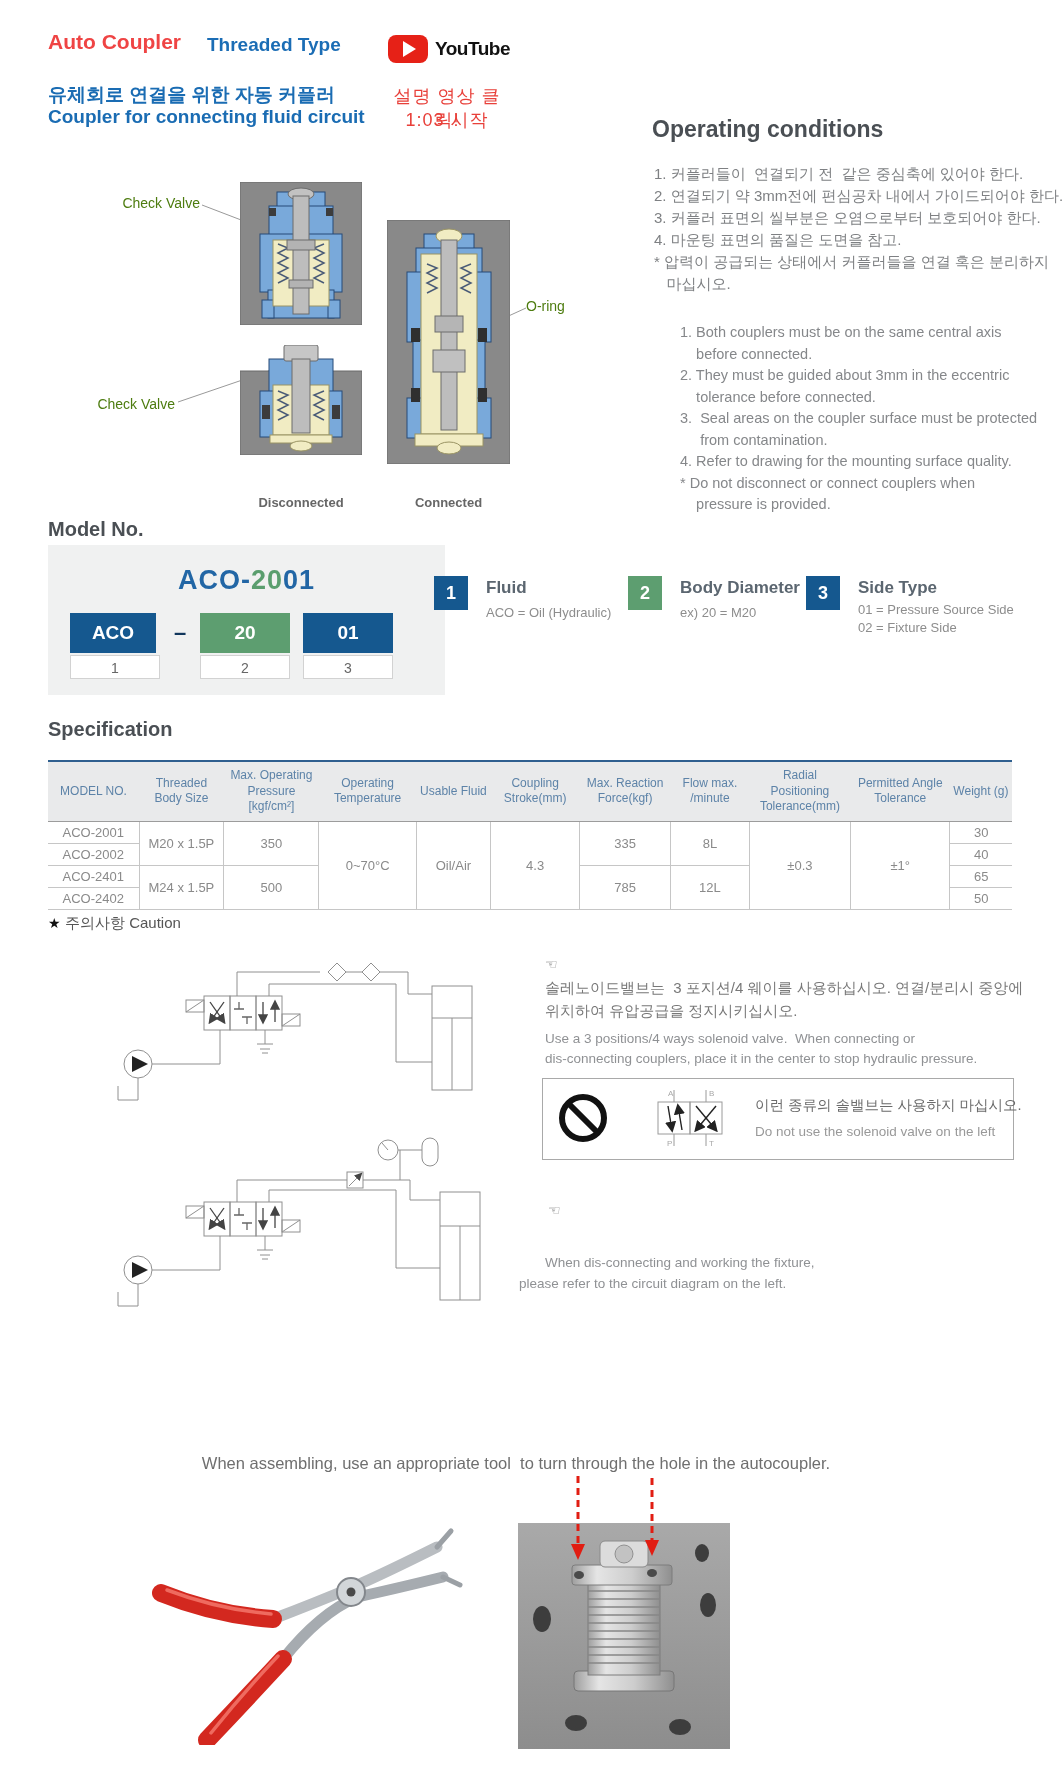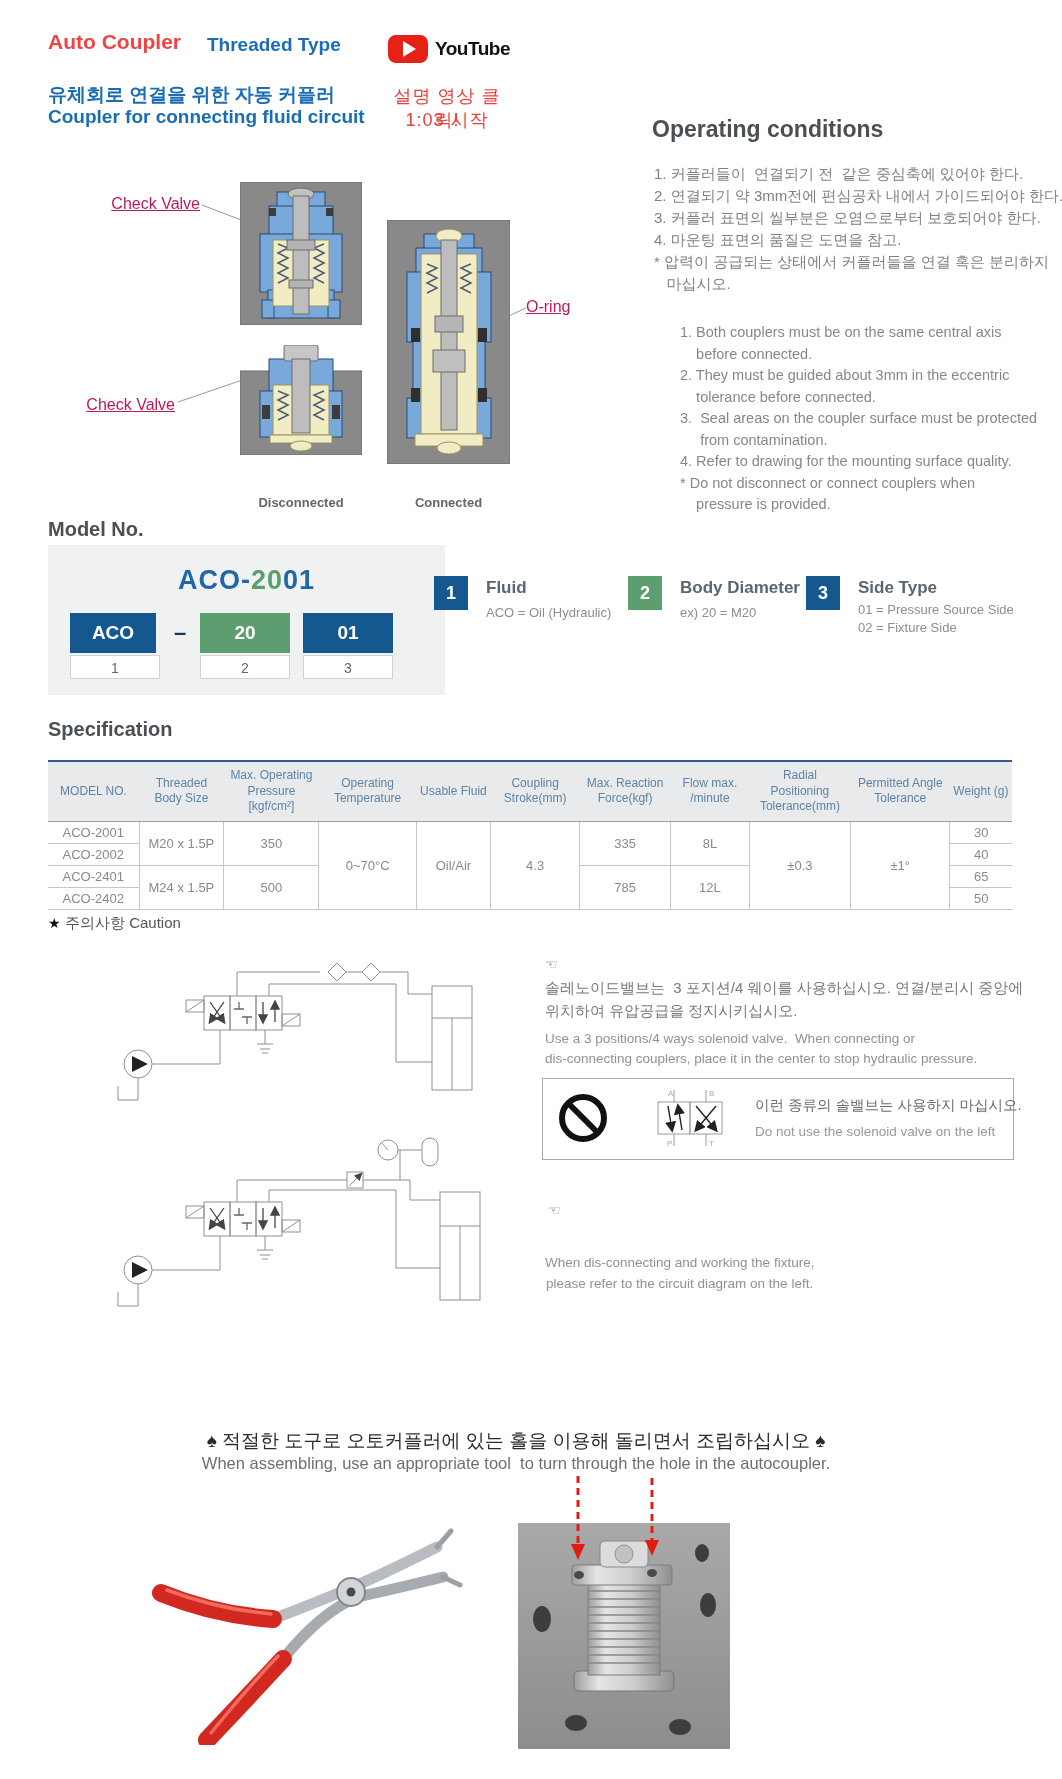--- a/index.html
+++ b/index.html
@@ -12,21 +12,21 @@
   .title{font-size:21px;font-weight:bold;color:#ef4444;}
   .type-label{font-size:19px;font-weight:600;color:#1b6db5;}
   .subtitle{font-size:19px;font-weight:bold;color:#1a6cb3;}
   .yt-row{display:flex;align-items:center;gap:7px;cursor:pointer;}
   .yt-badge{width:40px;height:28px;background:#e62117;border-radius:8px;display:flex;align-items:center;justify-content:center;}
   .yt-tri{width:0;height:0;border-left:13px solid #fff;border-top:8px solid transparent;border-bottom:8px solid transparent;margin-left:3px;}
   .yt-word{font-size:19px;font-weight:bold;color:#111;letter-spacing:-0.5px;}
   .red-note{color:#e8403a;font-size:18px;letter-spacing:1px;text-align:center;}
 
   
-  .dia-label{font-size:16px;color:#be185d;text-decoration:underline;}
+  .dia-label{font-size:14px;color:#4d7c0f;}
   .dia-caption{font-size:13px;font-weight:bold;color:#666;text-align:center;}
 
   
   .h2{font-size:20px;font-weight:bold;color:#4a4f54;}
   .op-h{font-size:23px;font-weight:bold;color:#4a4f54;}
   .op-line{font-size:15px;color:#7e8083;line-height:22px;}
   .op-line-en{font-size:14.5px;color:#85878a;line-height:21.5px;}
 
   
   .model-panel{background:#f0f1f1;}
@@ -390,23 +390,22 @@
       <path d="M110 72 L124 92" marker-end="url(#ah3)"></path>
       <path d="M124 72 L110 92" marker-end="url(#ah3)"></path>
       <path d="M163 72 V92" marker-end="url(#ah3)"></path>
       <path d="M175 92 V72" marker-end="url(#ah3)"></path>
       <path d="M139 72 v7 M134 79 h10 M147 94 v-7 M142 87 h10" stroke="#666"></path>
     </g>
   </svg>
 
   <div class="abs hand" style="left:548px;top:1202px;">☜</div>
   <div class="abs note-en" style="left:545px;top:1255px;">When dis-connecting and working the fixture,</div>
-  <div class="abs note-en" style="left:546px;top:1276px;">please refer to the circuit diagram on the left.</div>
-
-  <div class="abs asm-ko" style="left:0;top:1428px;width:1032px;">♠ 적절한 도구로 오토커플러에 있는 홀을 이용해 돌리면서 조립하십시오 ♠</div>
+  <div class="abs note-en" style="left:519px;top:1276px;">please refer to the circuit diagram on the left.</div>
+
   <div class="abs asm-en pre" style="left:0;top:1454px;width:1032px;">When assembling, use an appropriate tool  to turn through the hole in the autocoupler.</div>
 
   <svg class="abs" style="left:145px;top:1495px;" width="325" height="250" viewBox="0 0 325 250">
     <g stroke-linecap="round">
       <path d="M292 52 Q240 78 208 92 Q170 108 128 124" stroke="#b9bdc1" stroke-width="11" fill="none"></path>
       <path d="M298 82 Q245 95 212 102 Q175 118 138 164" stroke="#a6abb0" stroke-width="11" fill="none"></path>
       <path d="M292 52 L306 36" stroke="#9ba0a5" stroke-width="5" fill="none"></path>
       <path d="M298 82 L315 90" stroke="#9ba0a5" stroke-width="5" fill="none"></path>
       <circle cx="206" cy="97" r="14" fill="#d2d6d9" stroke="#83878c" stroke-width="2"></circle>
       <circle cx="206" cy="97" r="4.5" fill="#4a4a4a"></circle>

